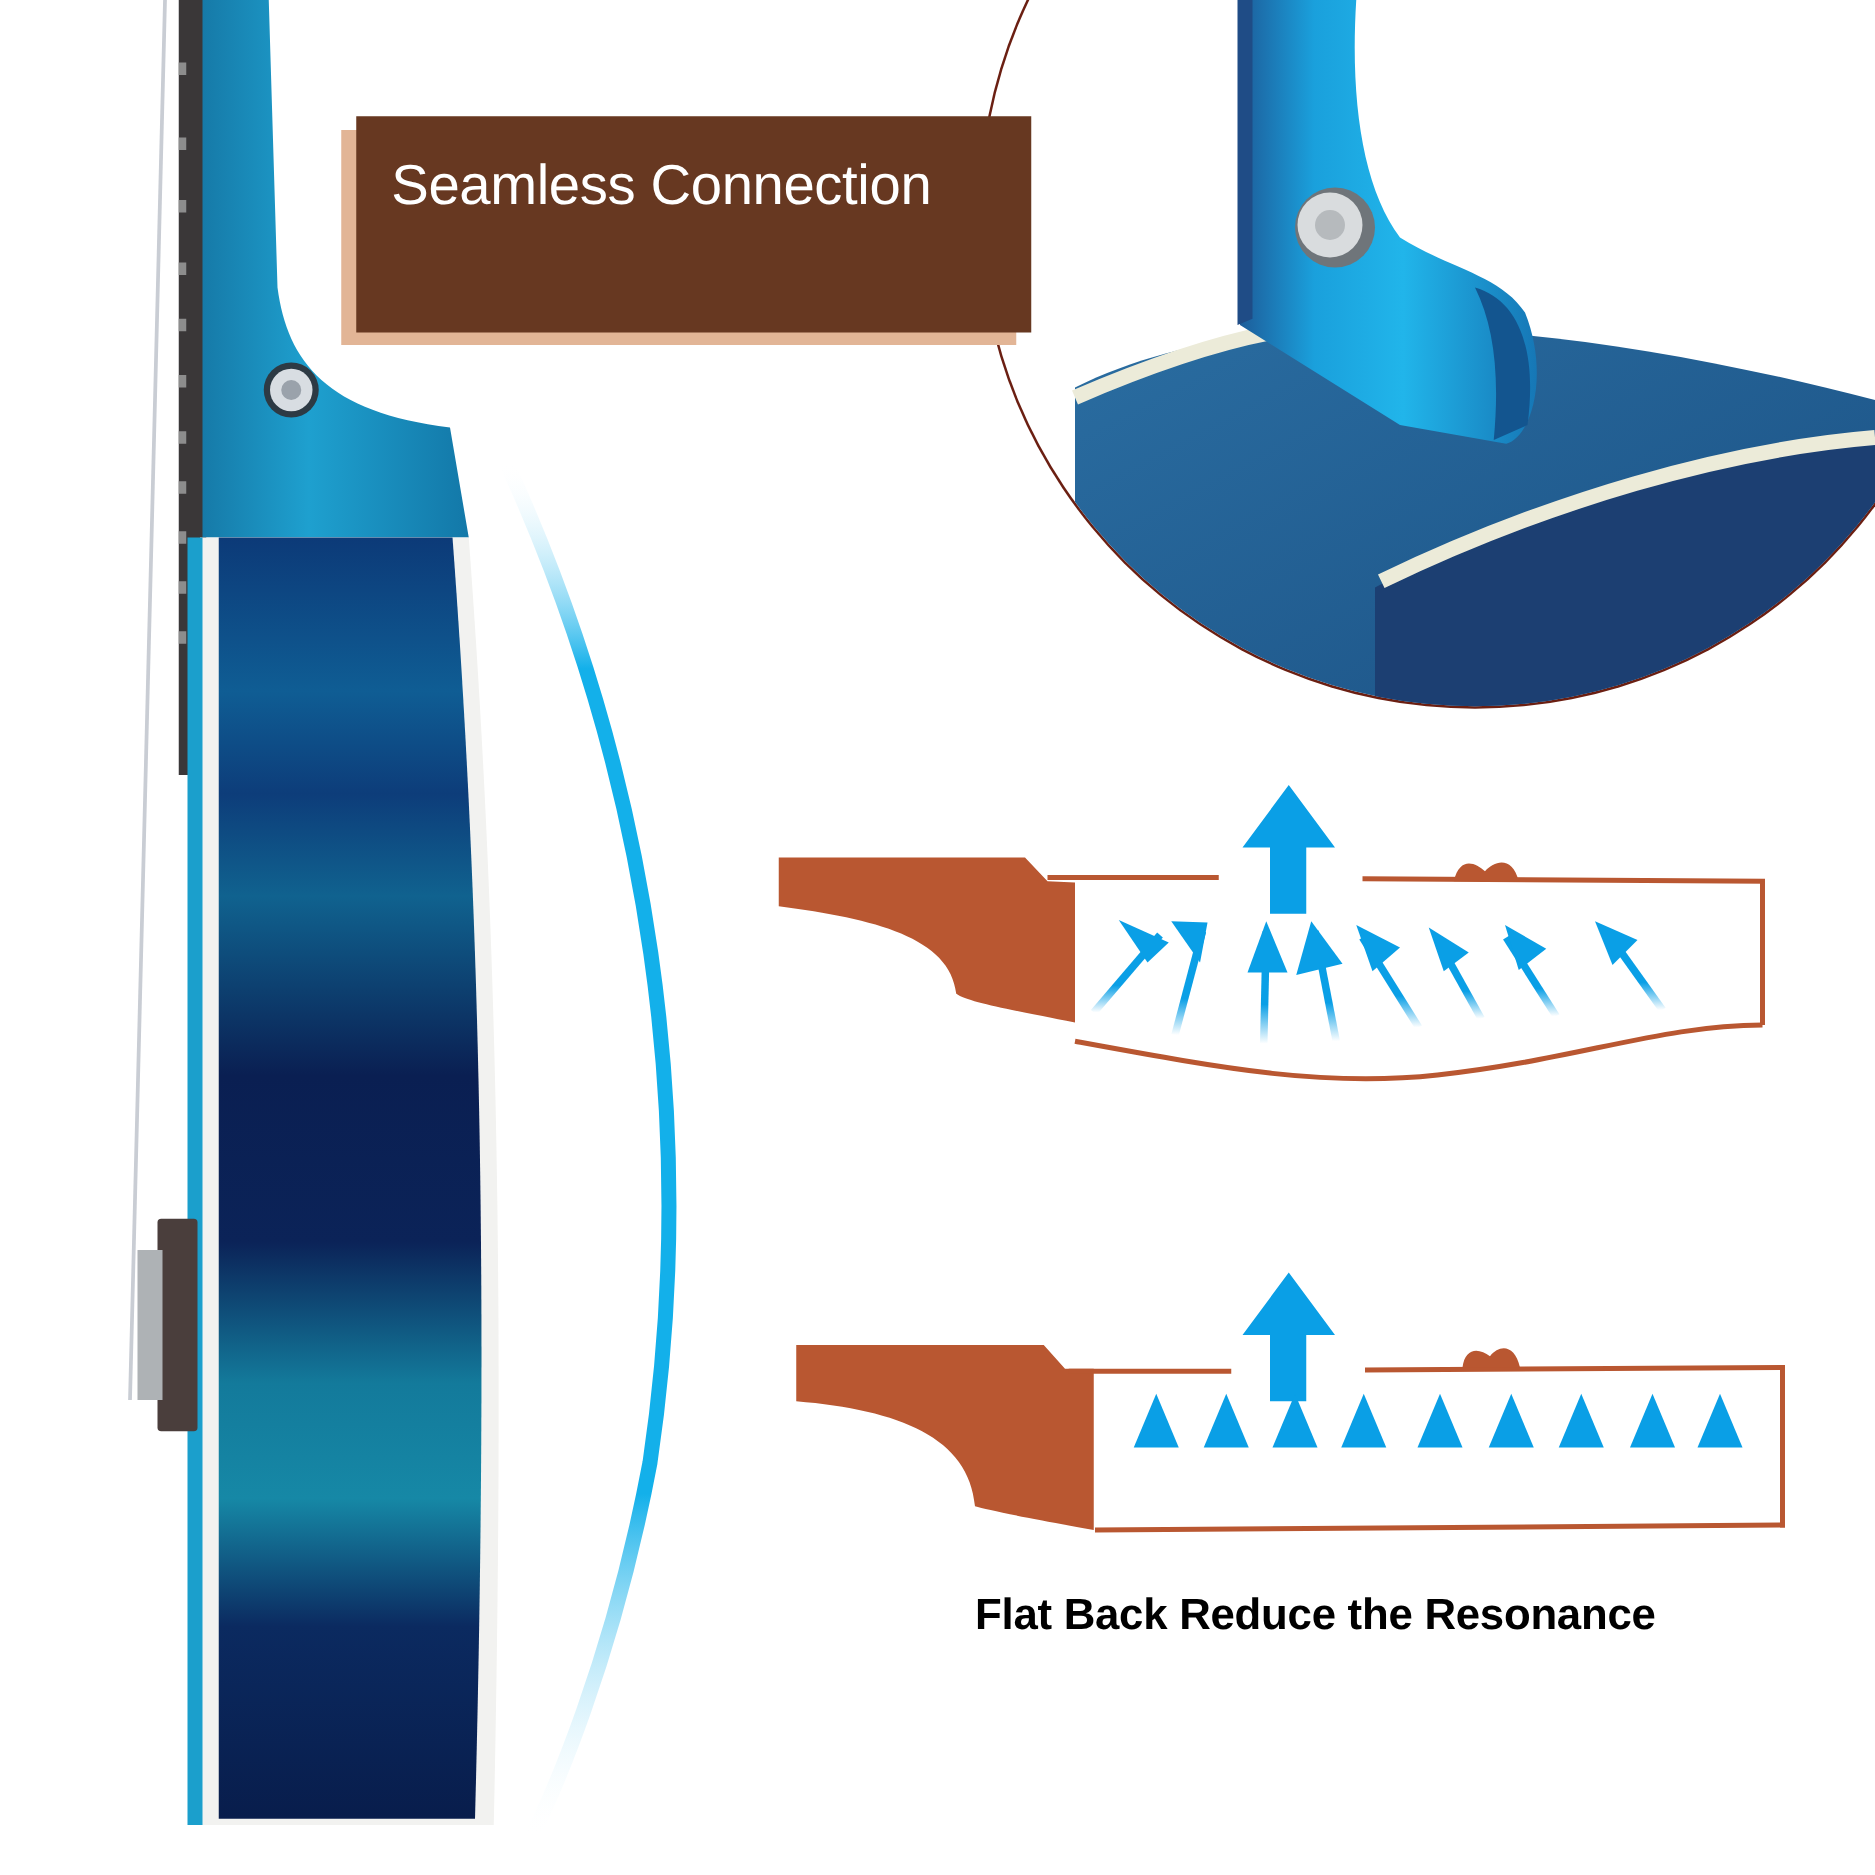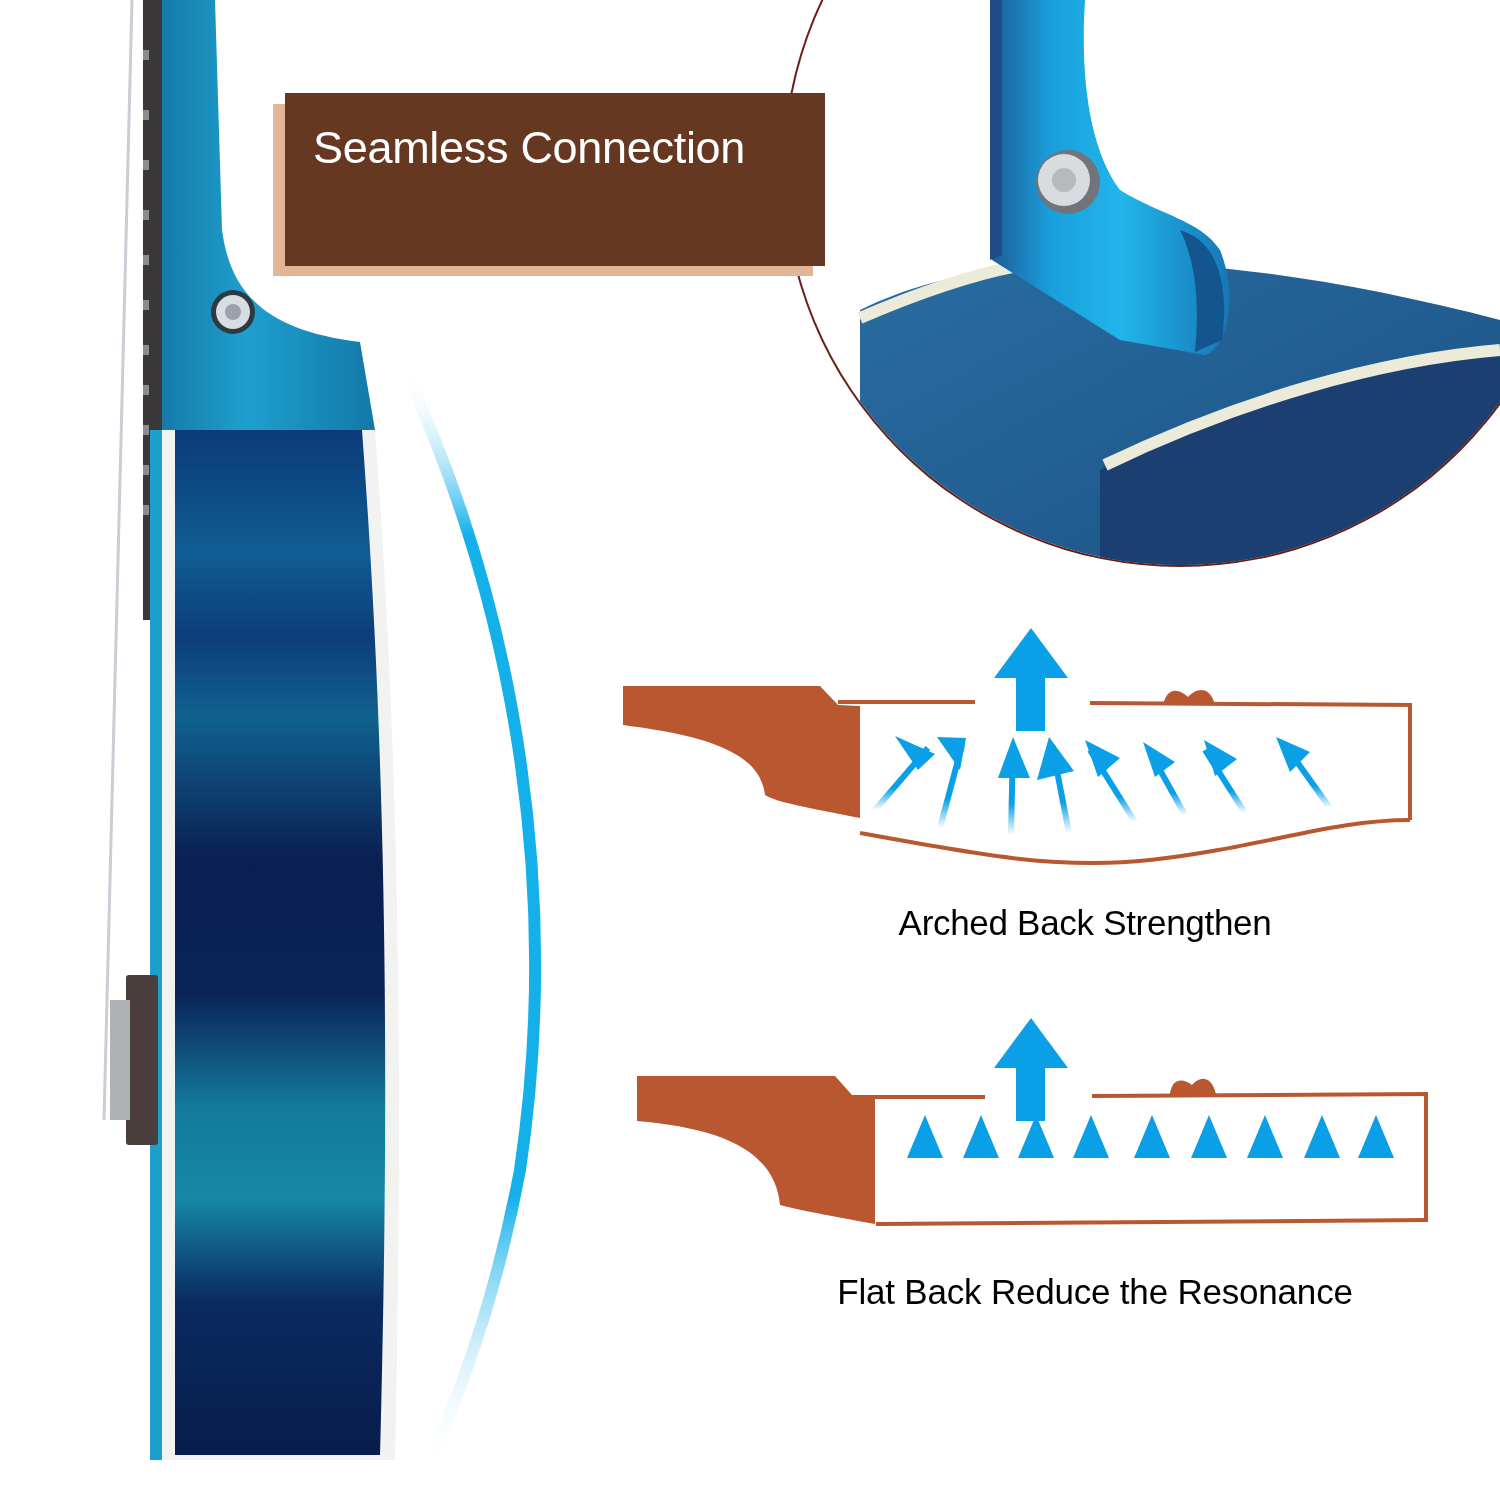--- a/index.html
+++ b/index.html
@@ -3,21 +3,21 @@
 <meta charset="utf-8">
 <style>
   html, body { margin:0; padding:0; }
   body { width:1500px; height:1500px; background:#ffffff; position:relative; overflow:hidden; font-family:"Liberation Sans", sans-serif; }
   .abs { position:absolute;margin-top:24px; }
   .banner-shadow { left:273px; top:80px; width:540px; height:172px; background:#e2b596; }
   .banner { left:285px; top:69px; width:540px; height:173px; background:#673821; }
   .banner-text { left:313px; top:96px; color:#ffffff; font-size:45px; line-height:56px; letter-spacing:-0.3px; white-space:nowrap; }
   .banner-text div { display:block; }
   .caption-arched { left:860px; top:880px; width:450px; text-align:center; font-size:35px; line-height:37px; color:#000; letter-spacing:-0.3px; }
-  .caption-flat { left:780px; top:1248px; width:630px; text-align:center; font-size:35px; line-height:40px; color:#000; font-weight:normal; letter-spacing:-0.2px; }
+  .caption-flat { left:780px; top:1248px; width:630px; text-align:left; font-size:35px; line-height:40px; color:#000; font-weight:bold; letter-spacing:-0.2px; }
   svg { position:absolute; left:0; top:0; }
 </style>
 </head>
 <body>
 
 <svg width="1500" height="1500" viewBox="0 0 1500 1500">
   <defs>
     <linearGradient id="bodyGrad" x1="0" y1="0" x2="0" y2="1">
       <stop offset="0" stop-color="#0c3a78"></stop>
       <stop offset="0.12" stop-color="#0f5d94"></stop>
@@ -194,16 +194,15 @@
   </g>
 </svg>
 
 <div class="abs banner-shadow"></div>
 <div class="abs banner"></div>
 <div class="abs banner-text">
   <div>Seamless Connection</div>
 </div>
 
 <div class="abs caption-arched">
-  <div>Arched Back Strengthen</div>
 </div>
 
 <div class="abs caption-flat">Flat Back Reduce the Resonance</div>
 
 </body></html>

